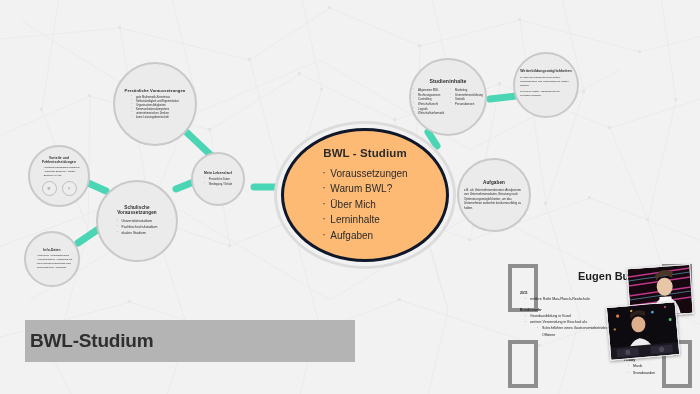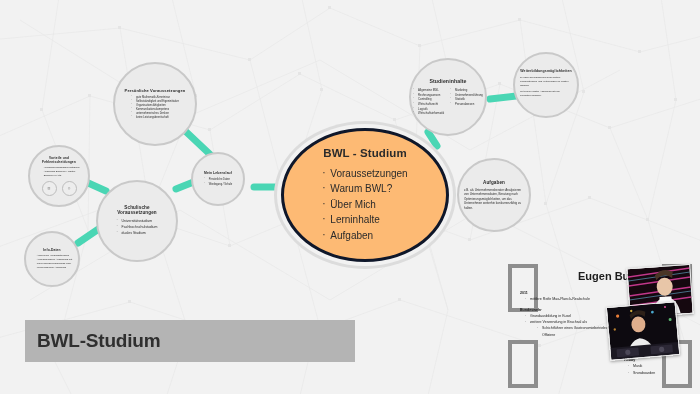--- a/index.html
+++ b/index.html
@@ -76,21 +76,21 @@
 
   #n-aufgaben{left:457px;top:158px;width:74px;height:74px;padding:5px;}
   #n-aufgaben .ttl{font-size:4.6px;margin-bottom:3px;}
   #n-aufgaben p{margin:0;font-size:3px;line-height:1.5;text-align:left;}
 
   
   #titlebar{
     position:absolute;left:25px;top:320px;width:330px;height:42px;
     background:#b4b4b4;z-index:4;display:flex;align-items:center;
   }
-  #titlebar .t{font-size:19px;font-weight:bold;color:#2f2f2f;padding-left:12px;
+  #titlebar .t{font-size:19px;font-weight:bold;color:#2f2f2f;padding-left:5px;
     letter-spacing:-.2px;}
 
   
   #resume{position:absolute;left:500px;top:262px;width:196px;height:128px;z-index:4;}
   #resume .corner{position:absolute;border:4px solid #8e8e8e;width:22px;height:40px;}
   #c-tl{left:8px;top:2px;border-right:none;border-bottom:none;}
   #c-bl{left:8px;bottom:2px;border-right:none;border-top:none;}
   #c-tr{right:4px;top:2px;border-left:none;border-bottom:none;}
   #c-br{right:4px;bottom:2px;border-left:none;border-top:none;}
 

